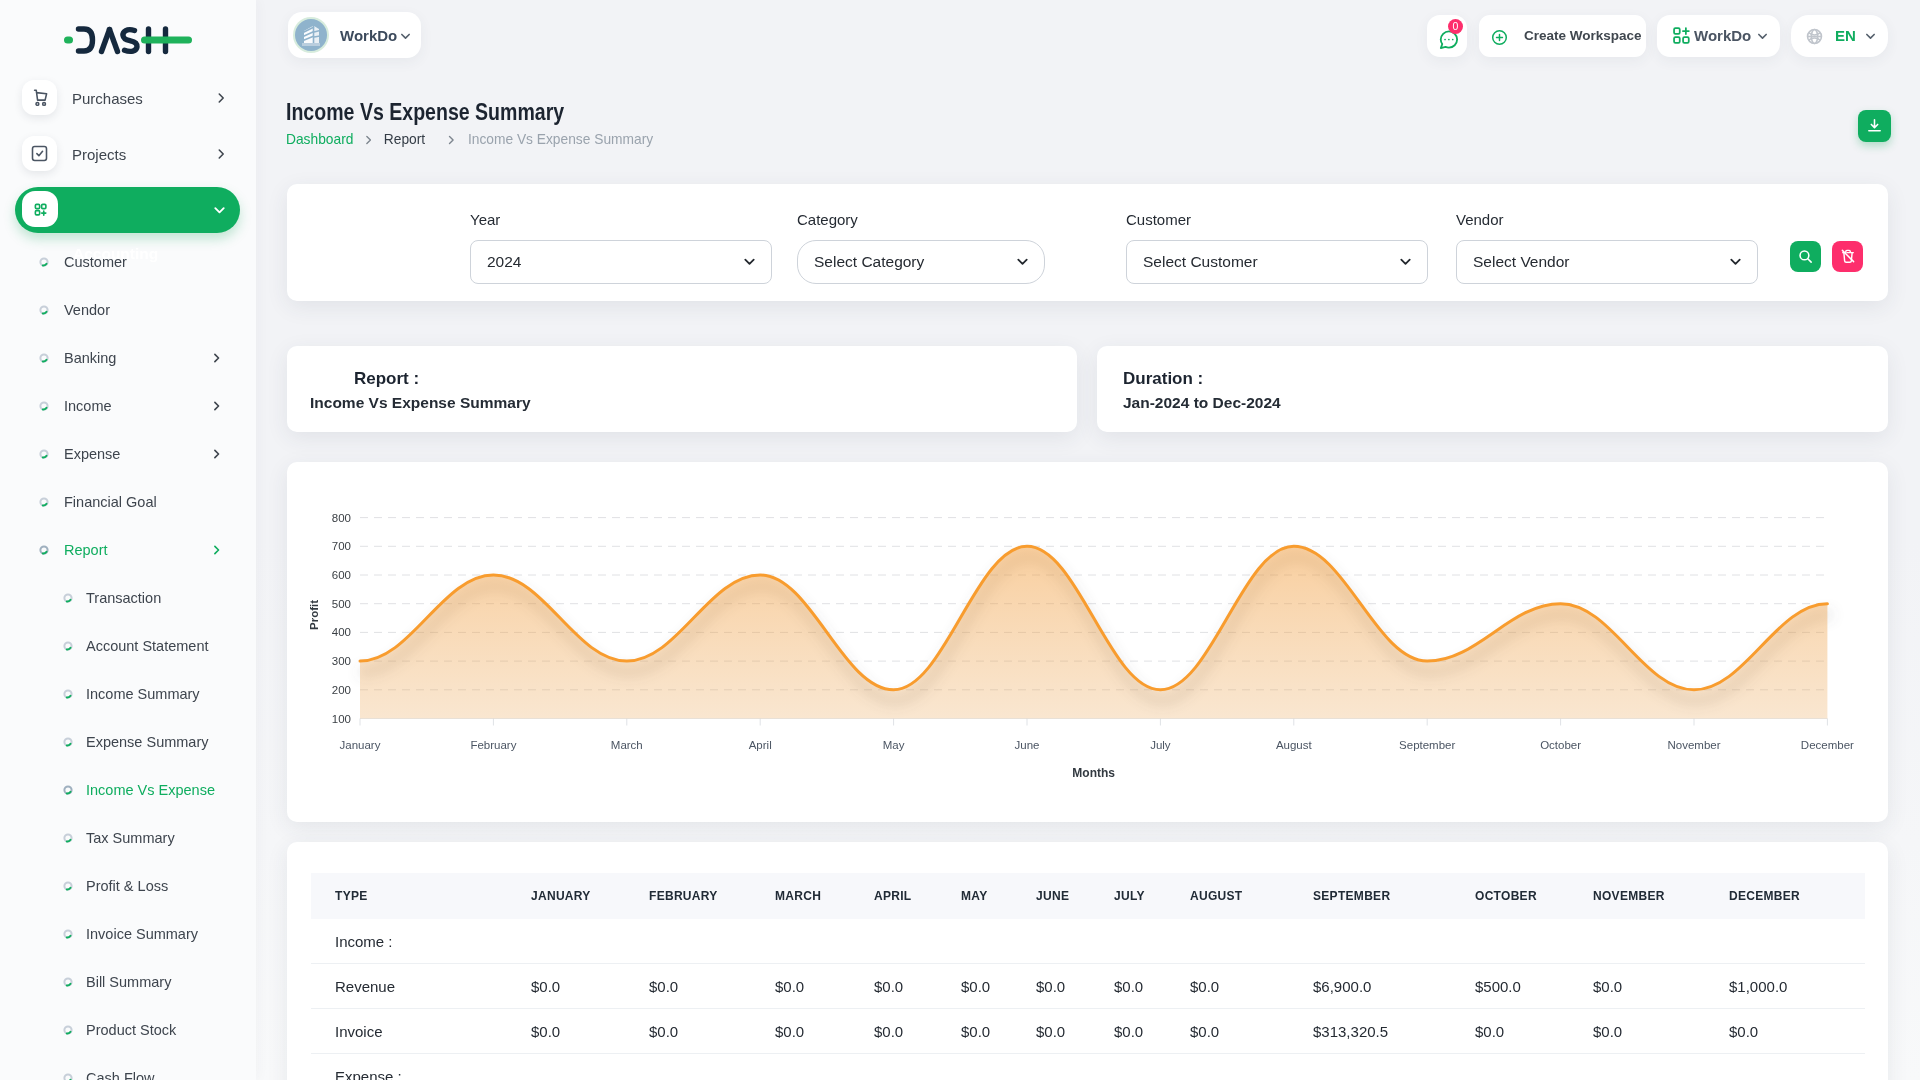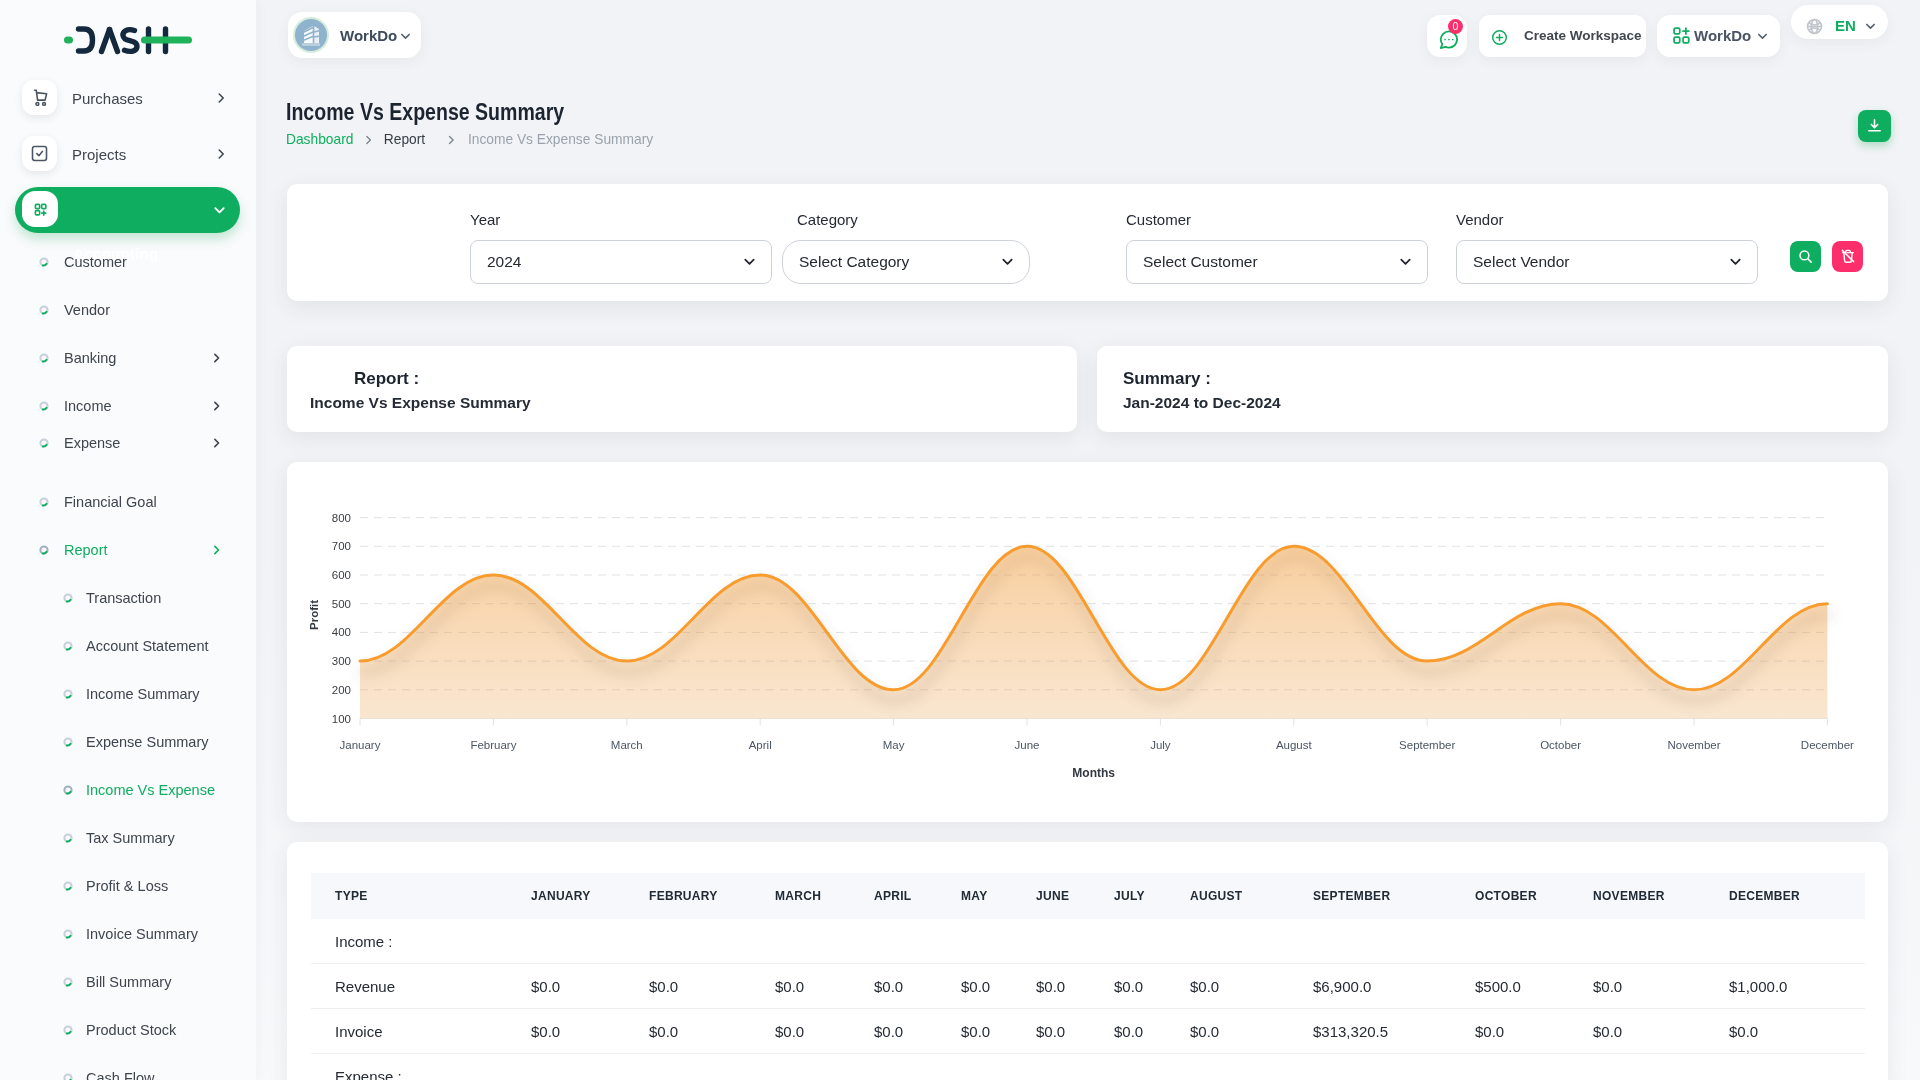--- a/index.html
+++ b/index.html
@@ -121,21 +121,21 @@
     <div class="subitem" style="top:394px">
       <svg class="dot" width="10" height="10" viewBox="0 0 10 10" fill="none">
         <circle cx="5" cy="5" r="3.6" stroke="#c7cfd9" stroke-width="2"></circle>
         <path d="M7.5 6.8 A3.6 3.6 0 0 1 3.8 8.4" stroke="#0fad5f" stroke-width="2" stroke-linecap="round"></path>
       </svg>
       <span class="txt">Income</span>
       <svg class="chev" style="right:33px" width="13" height="13" viewBox="0 0 16 16" fill="none" stroke="#3e454e" stroke-width="2" stroke-linecap="round" stroke-linejoin="round">
         <path d="M6 3.5 L10.5 8 L6 12.5"></path>
       </svg>
     </div>
-    <div class="subitem" style="top:431px">
+    <div class="subitem" style="top:442px">
       <svg class="dot" width="10" height="10" viewBox="0 0 10 10" fill="none">
         <circle cx="5" cy="5" r="3.6" stroke="#c7cfd9" stroke-width="2"></circle>
         <path d="M7.5 6.8 A3.6 3.6 0 0 1 3.8 8.4" stroke="#0fad5f" stroke-width="2" stroke-linecap="round"></path>
       </svg>
       <span class="txt">Expense</span>
       <svg class="chev" style="right:33px" width="13" height="13" viewBox="0 0 16 16" fill="none" stroke="#3e454e" stroke-width="2" stroke-linecap="round" stroke-linejoin="round">
         <path d="M6 3.5 L10.5 8 L6 12.5"></path>
       </svg>
     </div>
     <div class="subitem" style="top:490px">
@@ -285,21 +285,21 @@
       <rect x="3.5" y="13.8" width="6.5" height="6.5" rx="1.5"></rect>
       <rect x="13.8" y="13.8" width="6.5" height="6.5" rx="1.5"></rect>
       <path d="M17 3.5 v6.8 M13.6 6.9 h6.8"></path>
     </svg>
   <span class="abs" style="left:37px; top:12px; font-size:15px; font-weight:600; color:#4b5563;">WorkDo</span>
   <svg class="abs" style="right:11px; top:15px;" width="13" height="13" viewBox="0 0 16 16" fill="none" stroke="#55606c" stroke-width="2" stroke-linecap="round" stroke-linejoin="round">
       <path d="M3.5 5.5 L8 10 L12.5 5.5"></path>
     </svg>
 </div>
 
-<div class="chip" style="left:1791px; top:5px; width:97px; height:34px; border-radius:18px;">
+<div class="chip" style="left:1791px; top:15px; width:97px; height:42px; border-radius:18px;">
   <svg class="abs" style="left:14px; top:12px;" width="19" height="19" viewBox="0 0 24 24" fill="none" stroke="#c0c5cc" stroke-width="2">
       <circle cx="12" cy="12" r="8.8"></circle>
       <ellipse cx="12" cy="12" rx="4" ry="8.8"></ellipse>
       <line x1="3.2" y1="12" x2="20.8" y2="12"></line>
       <path d="M4.6 7.2 a 11 11 0 0 0 14.8 0 M4.6 16.8 a 11 11 0 0 1 14.8 0"></path>
     </svg>
   <span class="abs" style="left:44px; top:12px; font-size:15px; font-weight:600; color:#0fad5f;">EN</span>
   <svg class="abs" style="right:11px; top:15px;" width="13" height="13" viewBox="0 0 16 16" fill="none" stroke="#55606c" stroke-width="2" stroke-linecap="round" stroke-linejoin="round">
       <path d="M3.5 5.5 L8 10 L12.5 5.5"></path>
     </svg>
@@ -325,21 +325,21 @@
 </div>
 
 <div class="card" style="left:287px; top:184px; width:1601px; height:117px;">
   <span class="lbl" style="left:183px; top:27px;">Year</span>
   <div class="sel" style="left:183px; top:56px; width:302px;">2024
     <svg class="chev" width="15" height="15" viewBox="0 0 16 16" fill="none" stroke="#22272d" stroke-width="1.9" stroke-linecap="round" stroke-linejoin="round">
         <path d="M3.5 5.5 L8 10 L12.5 5.5"></path>
       </svg>
   </div>
   <span class="lbl" style="left:510px; top:27px;">Category</span>
-  <div class="sel" style="left:495px; top:56px; width:248px;border-radius:19px;">Select Category
+  <div class="sel" style="left:510px; top:56px; width:248px;border-radius:19px;">Select Category
     <svg class="chev" width="15" height="15" viewBox="0 0 16 16" fill="none" stroke="#22272d" stroke-width="1.9" stroke-linecap="round" stroke-linejoin="round">
         <path d="M3.5 5.5 L8 10 L12.5 5.5"></path>
       </svg>
   </div>
   <span class="lbl" style="left:839px; top:27px;">Customer</span>
   <div class="sel" style="left:839px; top:56px; width:302px;">Select Customer
     <svg class="chev" width="15" height="15" viewBox="0 0 16 16" fill="none" stroke="#22272d" stroke-width="1.9" stroke-linecap="round" stroke-linejoin="round">
         <path d="M3.5 5.5 L8 10 L12.5 5.5"></path>
       </svg>
   </div>
@@ -361,21 +361,21 @@
         <line x1="4.5" y1="4.5" x2="19.5" y2="19.5"></line>
       </svg>
   </div>
 </div>
 
 <div class="card" style="left:287px; top:346px; width:790px; height:86px;">
   <div class="abs" style="left:23px; top:23px; font-size:17px; font-weight:700; color:#1c2430;margin-left:44px;">Report :</div>
   <div class="abs" style="left:23px; top:48px; font-size:15.5px; font-weight:700; color:#252c35;">Income Vs Expense Summary</div>
 </div>
 <div class="card" style="left:1097px; top:346px; width:791px; height:86px;">
-  <div class="abs" style="left:26px; top:23px; font-size:17px; font-weight:700; color:#1c2430;">Summary :</div>
+  <div class="abs" style="left:26px; top:23px; font-size:17px; font-weight:700; color:#1c2430;">Duration :</div>
   <div class="abs" style="left:26px; top:48px; font-size:15.5px; font-weight:700; color:#252c35;">Jan-2024 to Dec-2024</div>
 </div>
 
 <div class="card" style="left:287px; top:462px; width:1601px; height:360px;">
   <svg width="1601" height="360" viewBox="0 0 1601 360">
     <defs>
       <linearGradient id="area" x1="0" y1="0" x2="0" y2="1">
         <stop offset="0" stop-color="#f39a35" stop-opacity="0.48"></stop>
         <stop offset="1" stop-color="#e9a04b" stop-opacity="0.26"></stop>
       </linearGradient>

